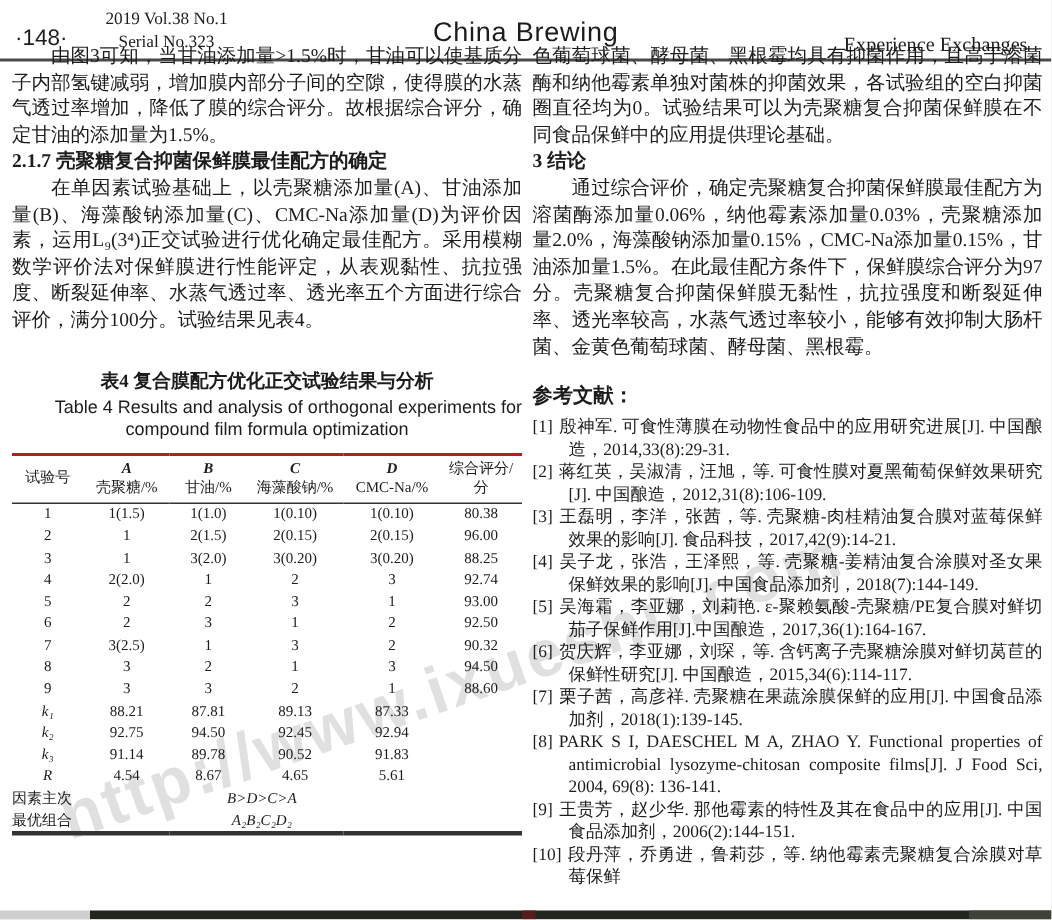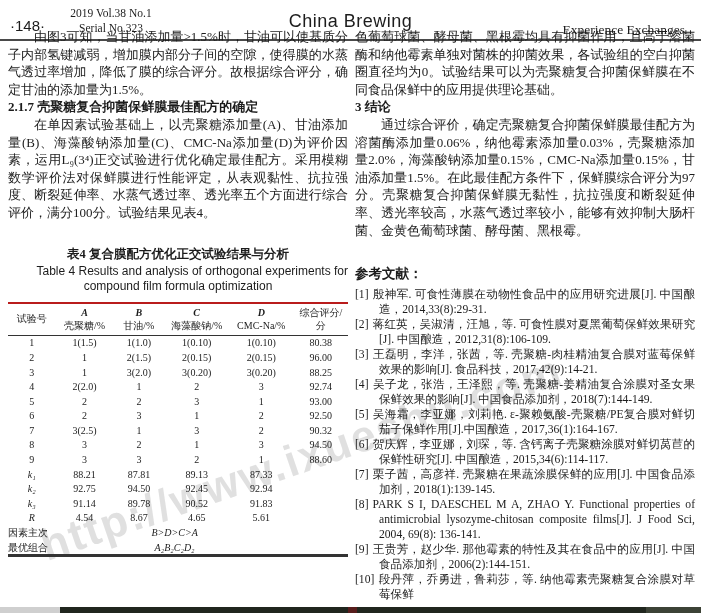--- a/index.html
+++ b/index.html
@@ -42,21 +42,21 @@
   .otable thead td { padding:2px 0 3px; border-bottom:1.2px solid #333; vertical-align:middle; }
   .otable tbody td { padding:.8px 0; }
   .hl { font-style:italic; font-weight:bold; }
   .hl:empty { display:none; }
   .khead { font-style:italic; }
   .foot-label { text-align:left; padding-left:2px; white-space:nowrap; }
   .foot-val { font-style:italic; }
   .c0 { width:14%; } .c1 { width:17%; } .c2 { width:15%; }
   .c3 { width:19%; } .c4 { width:19%; } .c5 { width:16%; }
   
-  .refs-heading { font-weight:bold; font-size:13.5px; margin:26px 0 4px; }
+  .refs-heading { font-weight:bold; font-size:13.5px; margin:16px 0 4px; }
   #refs { font-size:11.6px; line-height:15px; }
   .ref-item { padding-left:24px; text-indent:-24px; margin:0; text-align:justify; }
   .ref-label { margin-right:4px; }
   
   .bottom-bar { position:absolute; left:0; right:0; bottom:0; height:6px; z-index:2; }
   .bb-seg { position:absolute; top:0; height:100%; }
   .bb-light { left:0; width:60px; background:#cfcfcf; }
   .bb-dark { left:60px; right:0; background:#20261e; }
   .bb-red { left:348px; width:9px; background:#571d1d; }
   .bb-right { right:0; width:55px; background:#3c4236; }

